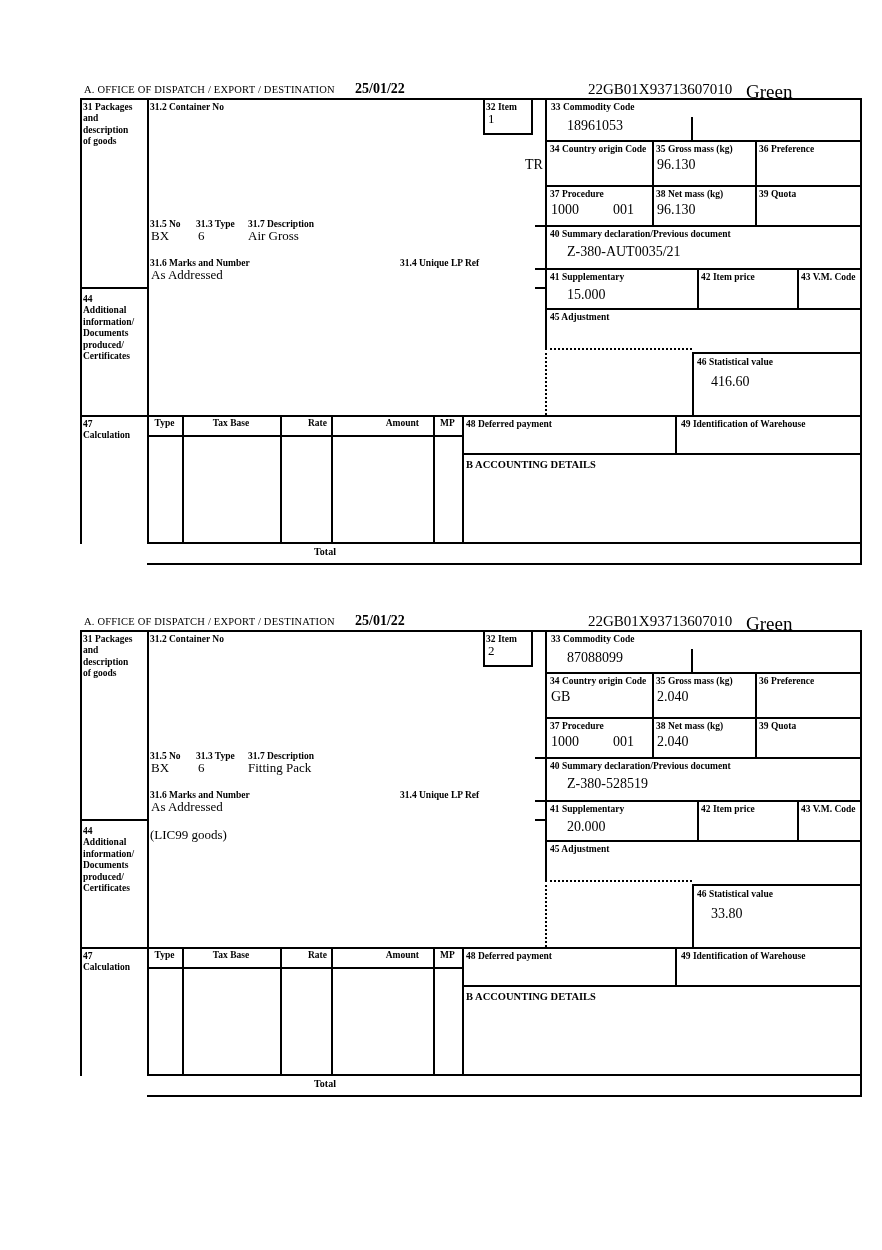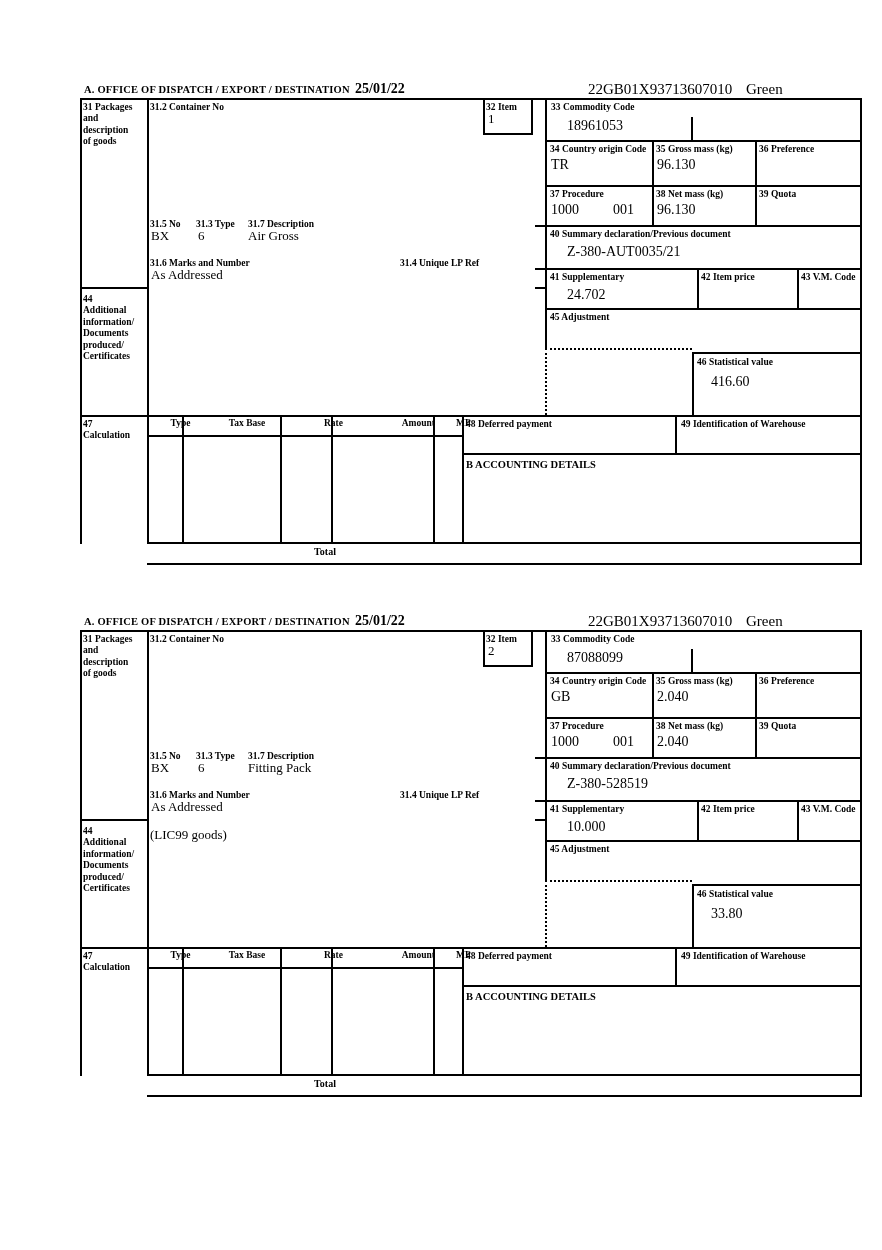--- a/index.html
+++ b/index.html
@@ -9,25 +9,25 @@
   .frame{position:absolute;left:0;top:18px;width:782px;height:467px;}
   .vl,.hl{position:absolute;background:#000;display:block;}
   .vl{width:2px;}
   .hl{height:2px;}
   .vdot{position:absolute;width:0;border-left:2px dotted #000;display:block;}
   .hdot{position:absolute;height:0;border-top:2px dotted #000;display:block;}
   .lab{position:absolute;font-weight:bold;font-size:9.5px;line-height:1.2;white-space:nowrap;}
   .wrap{white-space:pre-line;}
   .val{position:absolute;font-size:14px;line-height:1;white-space:nowrap;}
   .v13{font-size:13px;}
-  .office{position:absolute;left:4px;top:4px;font-weight:bold;font-size:10.5px;letter-spacing:.2px;white-space:nowrap;}
+  .office{position:absolute;left:4px;top:4px;font-weight:normal;font-size:10.5px;letter-spacing:.2px;white-space:nowrap;}
   .date{position:absolute;left:275px;top:1px;font-weight:bold;font-size:14px;}
   .mrn{position:absolute;left:508px;top:1px;font-size:15px;text-align:center;}
-  .status{position:absolute;left:666px;top:1px;font-size:15px;}
-  .th{position:absolute;top:320px;font-weight:bold;font-size:9.5px;line-height:1.2;padding-left:16px;}
+  .status{position:absolute;left:666px;top:1px;font-size:19px;}
+  .th{position:absolute;top:320px;font-weight:bold;font-size:9.5px;line-height:1.2;}
   .acct{position:absolute;left:386px;top:361px;font-weight:bold;font-size:10.5px;}
   .total{position:absolute;left:100px;width:290px;top:448px;text-align:center;font-weight:bold;font-size:10px;}
 </style>
 </head>
 <body>
 
 <div class="page">
 
   <section class="sec" style="top:80px">
     <div>
@@ -112,27 +112,27 @@
       <span class="acct">B ACCOUNTING DETAILS</span>
       <span class="th" style="left:67px;width:35px;text-align:center">Type</span>
       <span class="th" style="left:102px;width:98px;text-align:center">Tax Base</span>
       <span class="th" style="left:200px;width:47px;text-align:right">Rate</span>
       <span class="th" style="left:251px;width:88px;text-align:right">Amount</span>
       <span class="th" style="left:353px;width:29px;text-align:center">MP</span>
       <span class="total">Total</span>
 
       <span class="val v13" style="left:408px;top:14px">1</span>
       <span class="val" style="left:487px;top:21px">18961053</span>
-      <span class="val" style="left:471px;top:60px">TR</span>
+      <span class="val" style="left:445px;top:60px">TR</span>
       <span class="val" style="left:577px;top:60px">96.130</span>
       <span class="val" style="left:471px;top:105px">1000</span>
       <span class="val" style="left:533px;top:105px">001</span>
       <span class="val" style="left:577px;top:105px">96.130</span>
       <span class="val" style="left:487px;top:147px">Z-380-AUT0035/21</span>
-      <span class="val" style="left:487px;top:190px">24.702</span>
+      <span class="val" style="left:487px;top:190px">15.000</span>
       <span class="val" style="left:631px;top:277px">416.60</span>
       <span class="val v13" style="left:71px;top:131px">BX</span>
       <span class="val v13" style="left:118px;top:131px">6</span>
       <span class="val v13" style="left:168px;top:131px">Air Gross</span>
       <span class="val v13" style="left:71px;top:170px">As Addressed</span>
       <span class="val v13" style="left:70px;top:198px"></span>
     </div>
   </section>
 
   <section class="sec" style="top:612px">
@@ -224,21 +224,21 @@
       <span class="total">Total</span>
 
       <span class="val v13" style="left:408px;top:14px">2</span>
       <span class="val" style="left:487px;top:21px">87088099</span>
       <span class="val" style="left:471px;top:60px">GB</span>
       <span class="val" style="left:577px;top:60px">2.040</span>
       <span class="val" style="left:471px;top:105px">1000</span>
       <span class="val" style="left:533px;top:105px">001</span>
       <span class="val" style="left:577px;top:105px">2.040</span>
       <span class="val" style="left:487px;top:147px">Z-380-528519</span>
-      <span class="val" style="left:487px;top:190px">10.000</span>
+      <span class="val" style="left:487px;top:190px">20.000</span>
       <span class="val" style="left:631px;top:277px">33.80</span>
       <span class="val v13" style="left:71px;top:131px">BX</span>
       <span class="val v13" style="left:118px;top:131px">6</span>
       <span class="val v13" style="left:168px;top:131px">Fitting Pack</span>
       <span class="val v13" style="left:71px;top:170px">As Addressed</span>
       <span class="val v13" style="left:70px;top:198px">(LIC99 goods)</span>
     </div>
   </section>
 
 </div>

